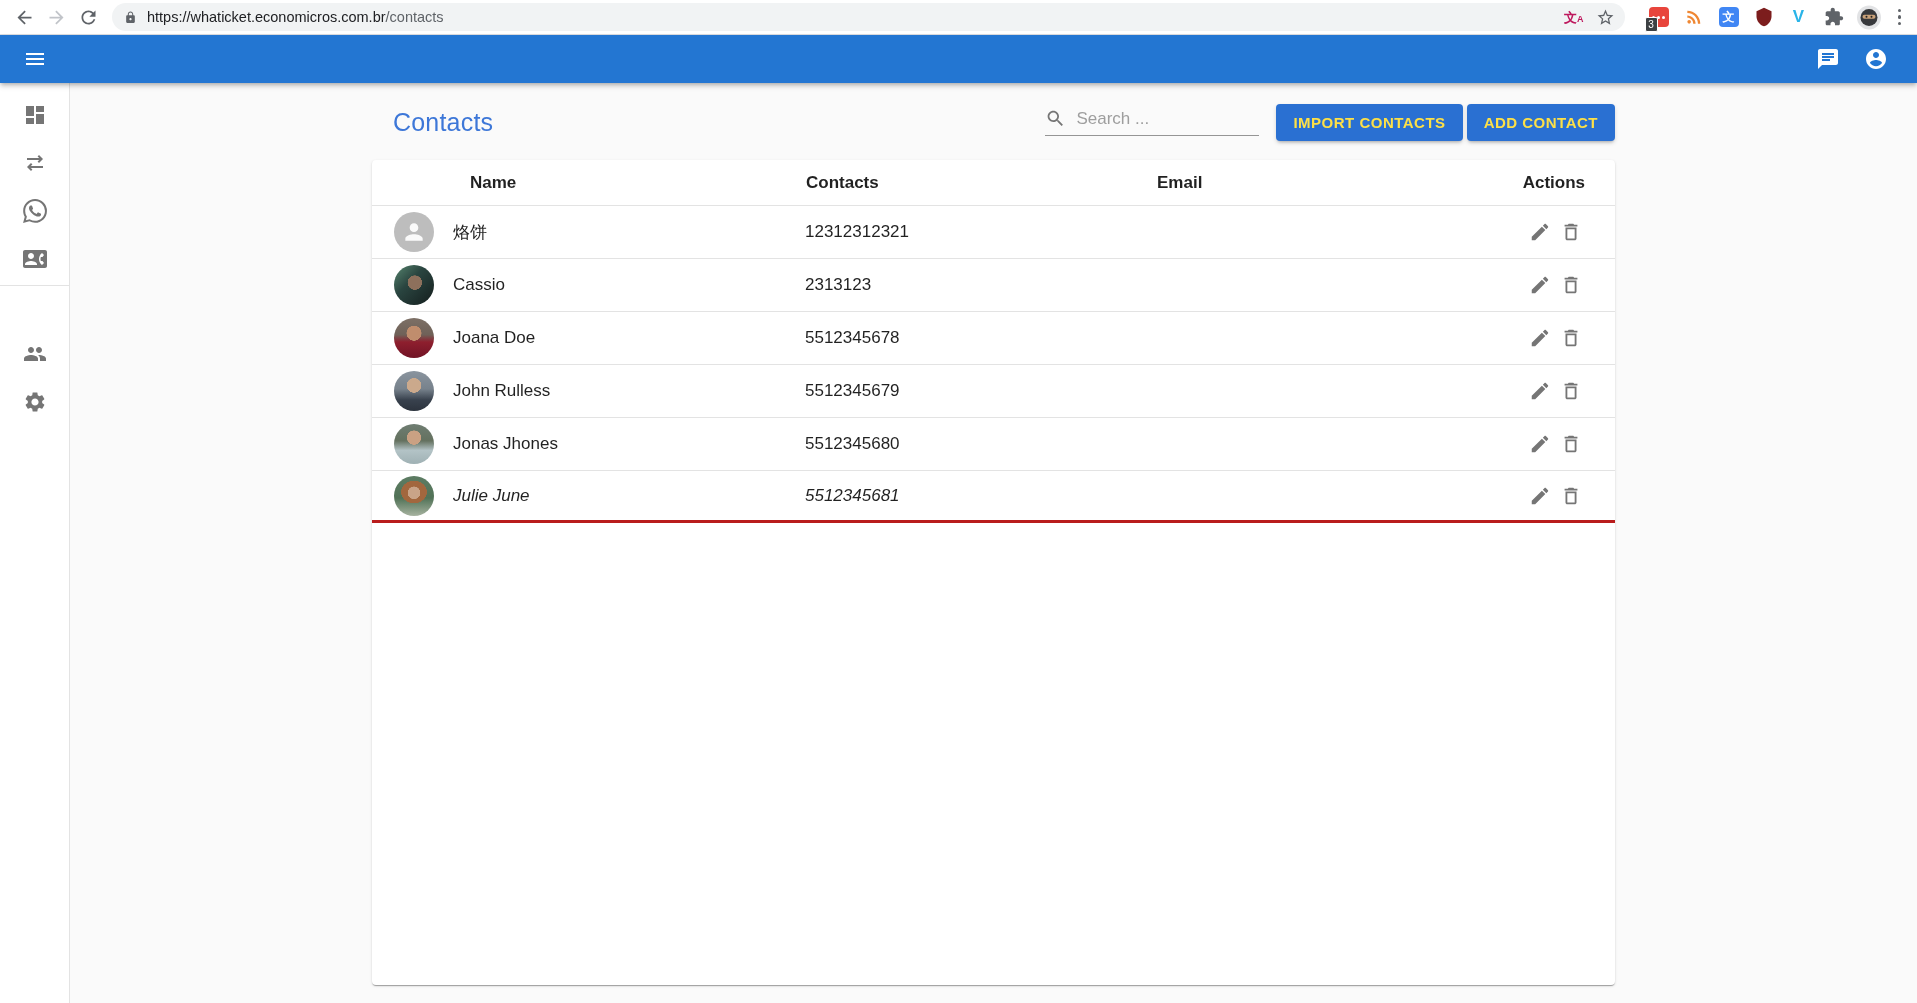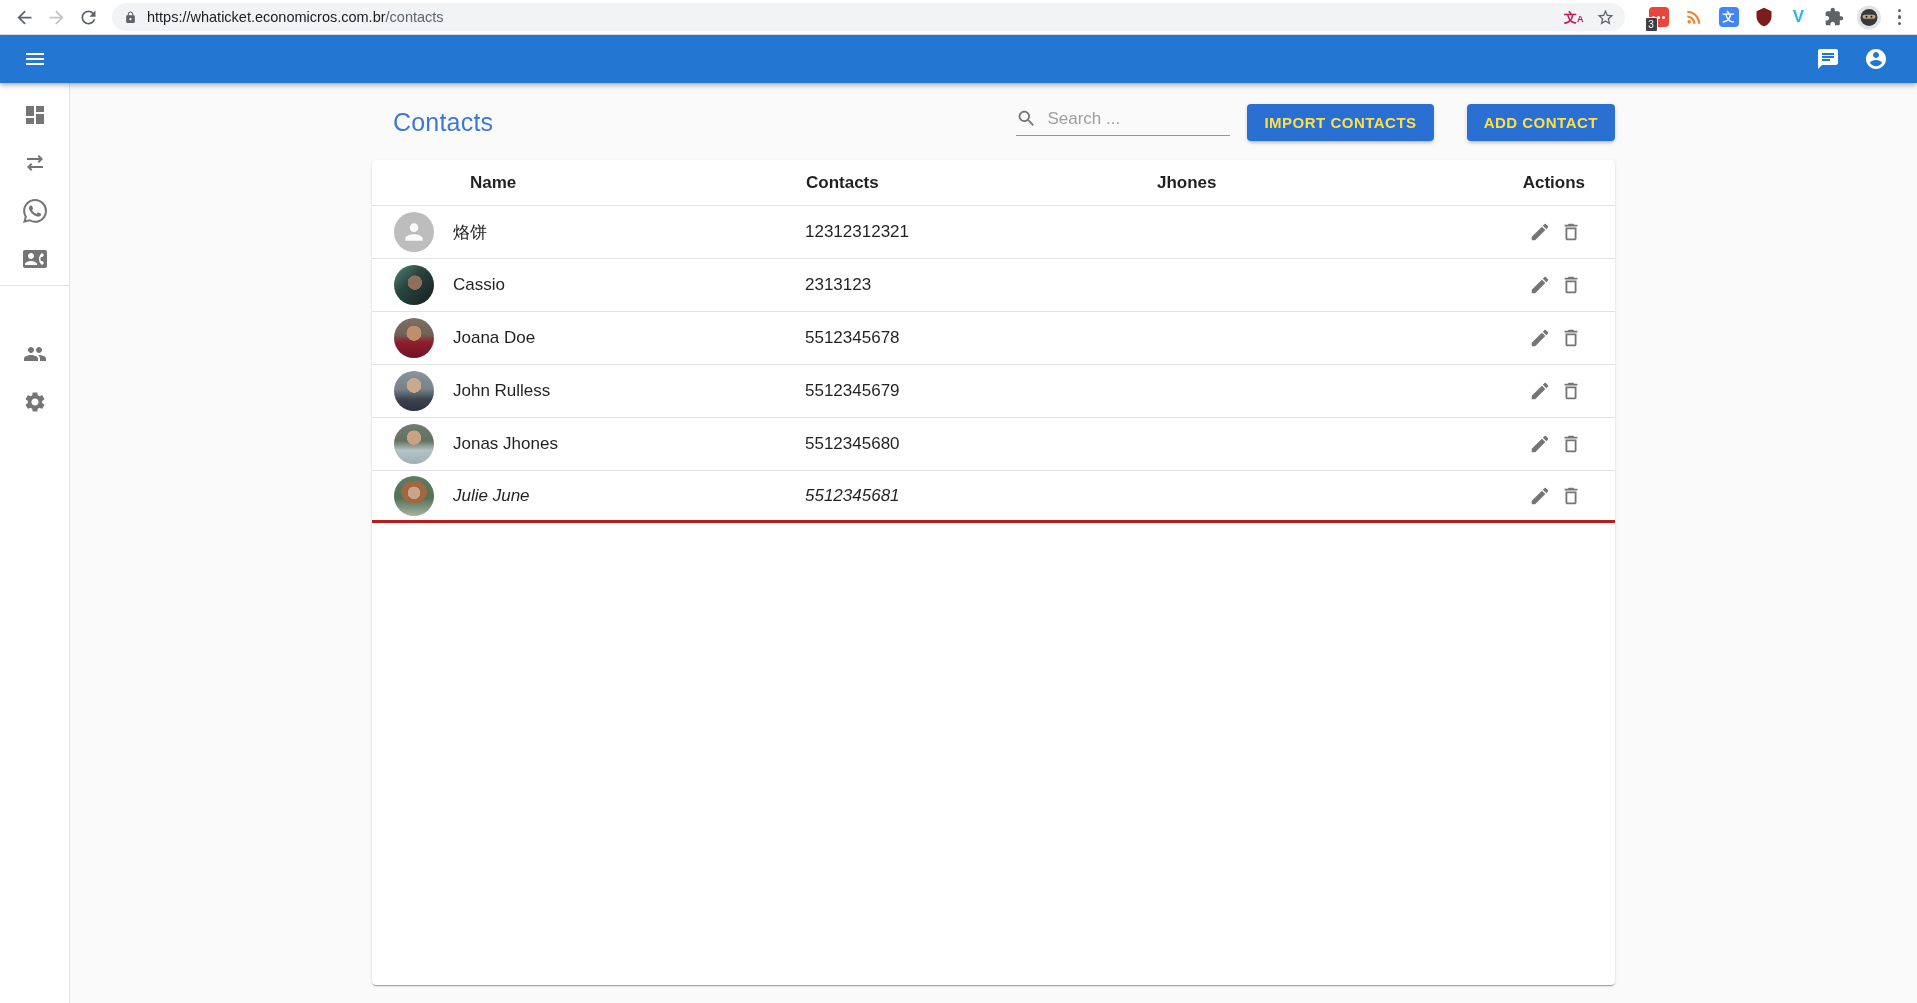--- a/index.html
+++ b/index.html
@@ -70,21 +70,21 @@
   .search-box { width:214px; display:flex; align-items:center; gap:10px;
     border-bottom:1px solid #959595; padding-bottom:6px; margin-right:17px; }
   .search-box svg { width:21px; height:21px; fill:#757575; flex-shrink:0; }
   .search-box input { border:none; outline:none; background:transparent; width:100%;
     font-size:17px; color:rgba(0,0,0,.87); font-family:"Liberation Sans", sans-serif; }
   .search-box input::placeholder { color:#9e9e9e; }
   .btn { height:37px; border:none; border-radius:4px; background:#2a70d2; color:#fde047;
     font-size:15px; font-weight:bold; letter-spacing:.5px; padding:0 17px; cursor:pointer;
     font-family:"Liberation Sans", sans-serif;
     box-shadow:0 3px 3px -2px rgba(0,0,0,.2), 0 2px 4px 0 rgba(0,0,0,.14); }
-  .btn + .btn { margin-left:33px; }
+  .btn + .btn { margin-left:4px; }
 
   
   .card { margin-top:15px; width:1243px; height:825px; background:#fff; border-radius:4px;
     box-shadow:0 1px 3px rgba(0,0,0,.12), 0 1px 1px rgba(0,0,0,.14), 0 2px 1px -1px rgba(0,0,0,.2); }
   .thead, .trow { display:grid; grid-template-columns:81px 352px 352px 352px 1fr;
     align-items:center; }
   .thead { height:45px; }
   .thead .h { font-size:17px; font-weight:bold; color:rgba(0,0,0,.87); }
   .h-name { padding-left:17px; }
   .h-wa { padding-left:1px; }
@@ -274,21 +274,21 @@
       </div>
       <button class="btn">IMPORT CONTACTS</button>
       <button class="btn">ADD CONTACT</button>
     </div>
 
     <div class="card">
       <div class="thead">
         <span></span>
         <span class="h h-name">Name</span>
         <span class="h h-wa">Contacts</span>
-        <span class="h">Jhones</span>
+        <span class="h">Email</span>
         <span class="h h-actions">Actions</span>
       </div>
       <div id="rows">
   <div class="trow">
     <div class="cell c-avatar">
       <span class="avatar avatar--default">
         <svg class="avatar-person" viewBox="0 0 24 24">
                   <path d="M12 12c2.21 0 4-1.79 4-4s-1.79-4-4-4-4 1.79-4 4 1.79 4 4 4zm0 2c-2.67 0-8 1.34-8 4v2h16v-2c0-2.66-5.33-4-8-4z"></path>
                 </svg>
       </span>

